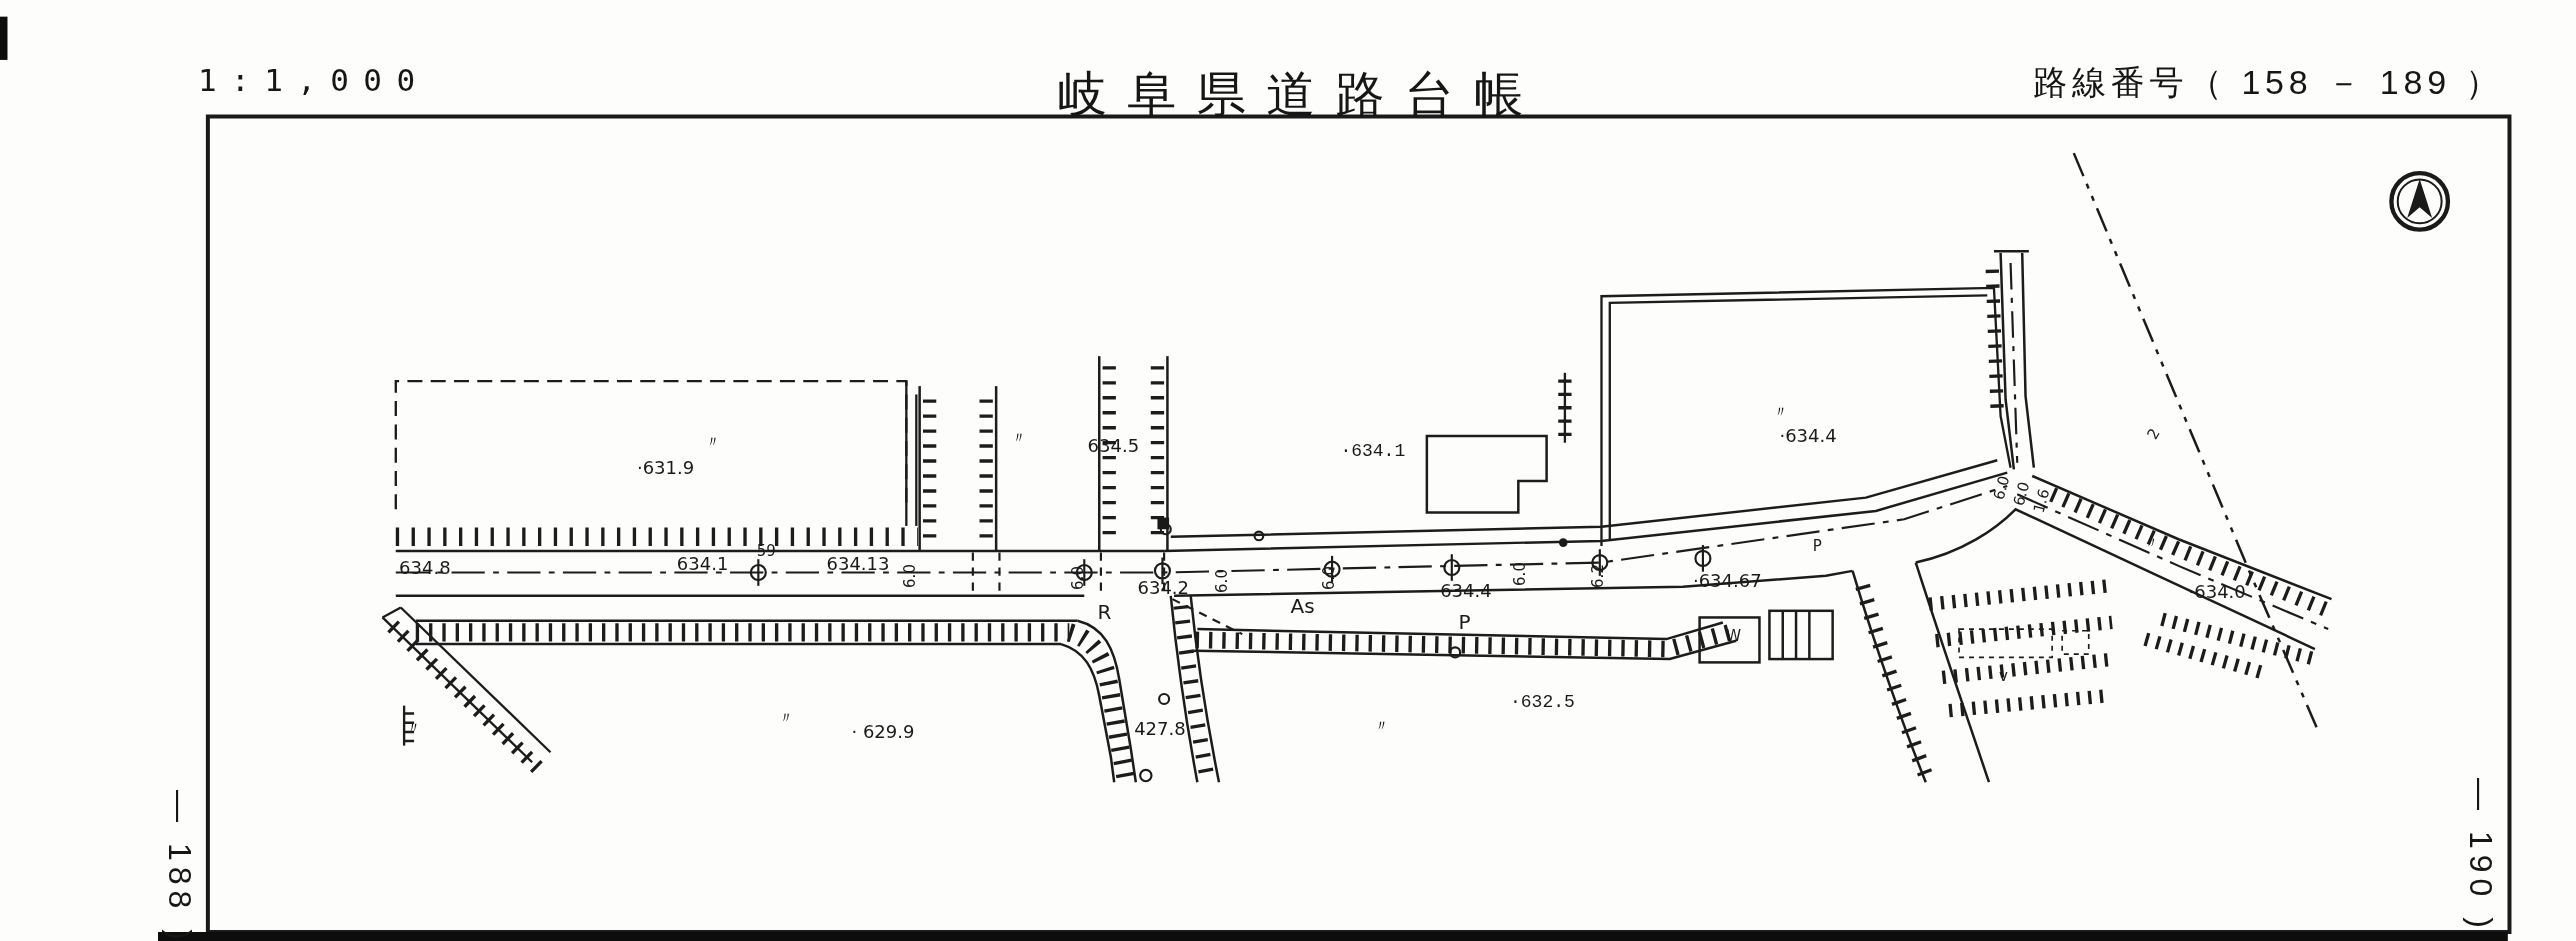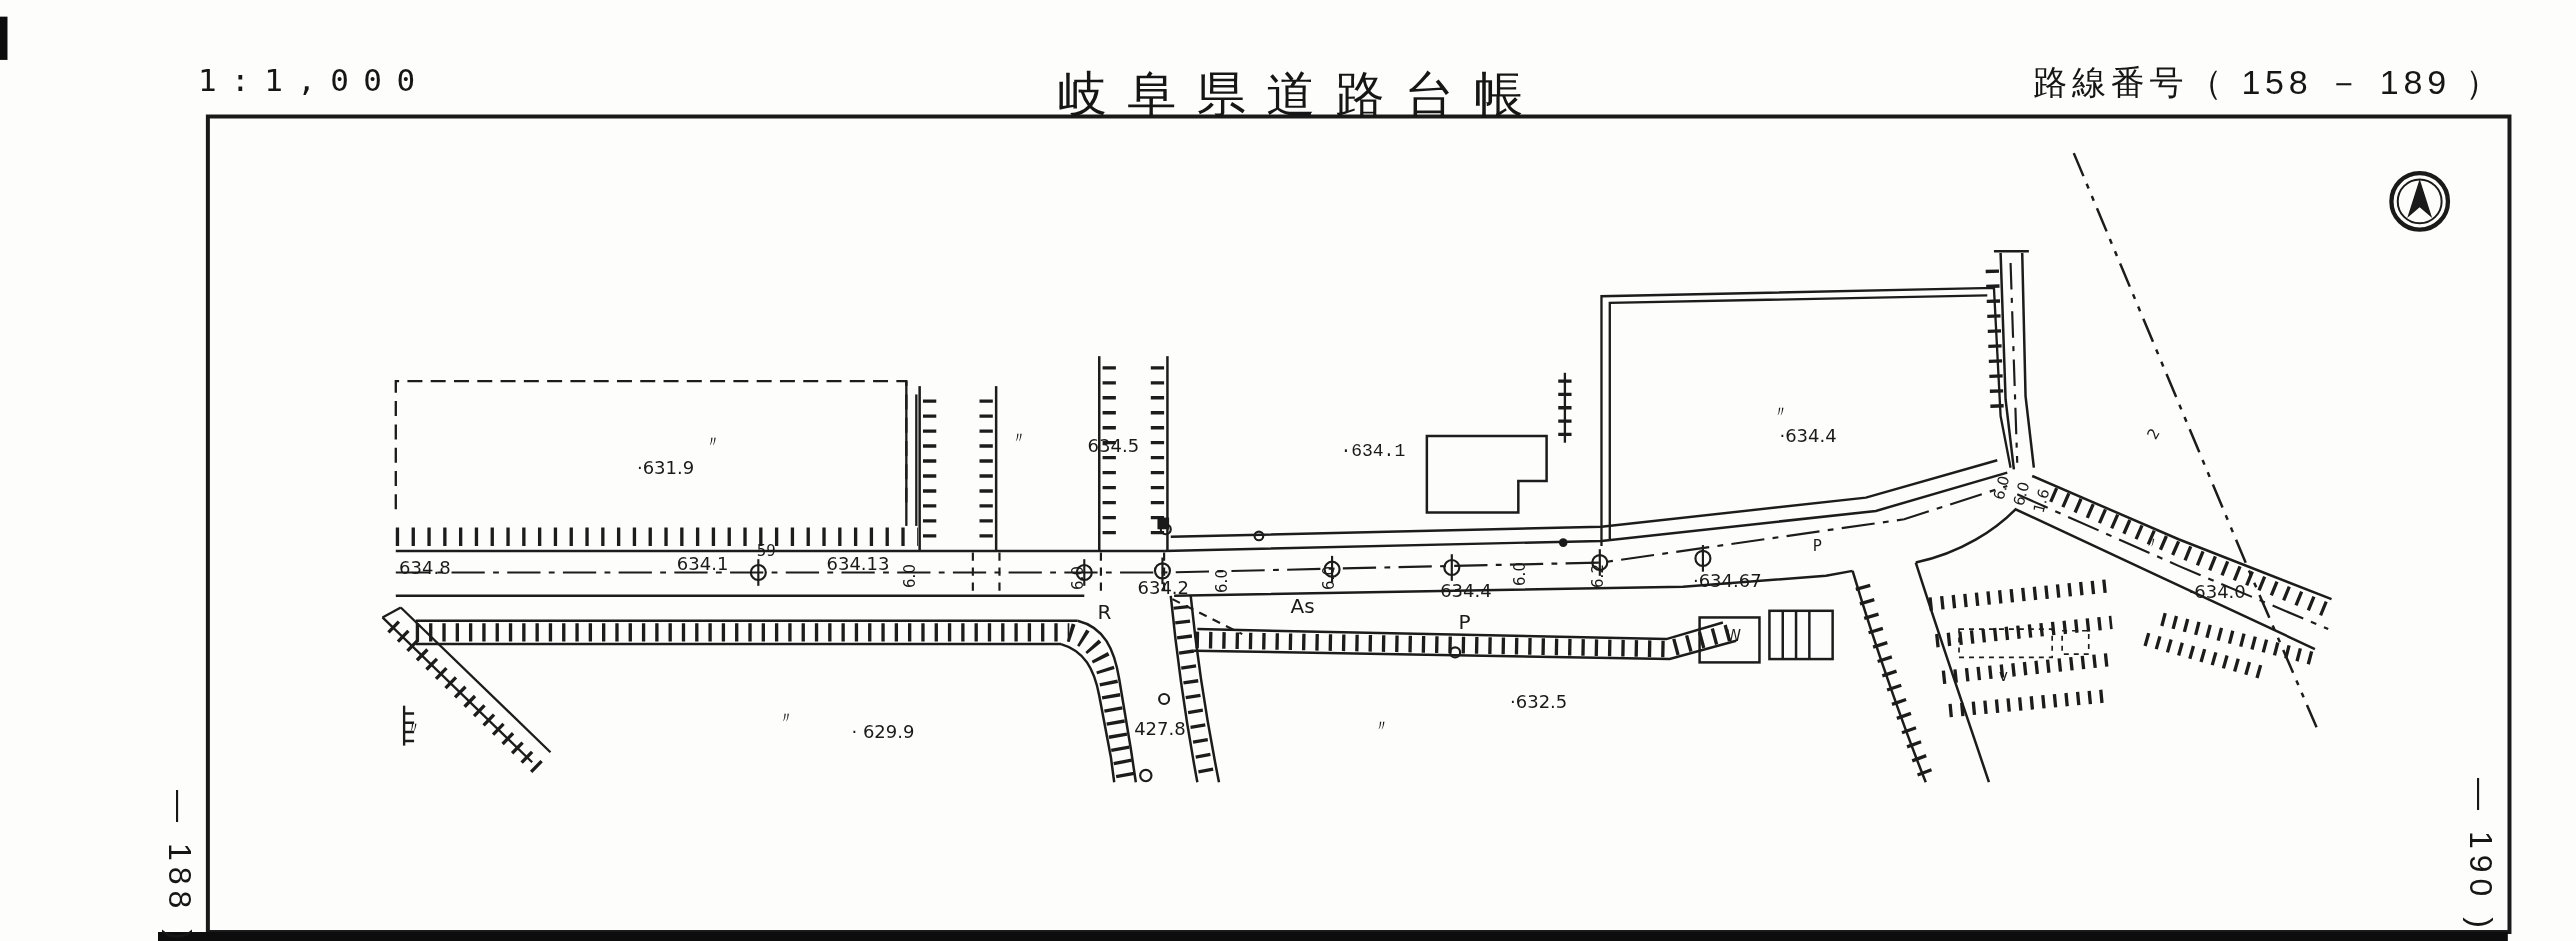--- a/index.html
+++ b/index.html
@@ -175,21 +175,21 @@
     <span class="map-label" style="left: 26.275%; top: 59.894%;">634.1</span>
     <span class="map-label" style="left: 32.0852%; top: 59.894%;">634.13</span>
     <span class="map-label" style="left: 44.1575%; top: 62.3675%;">634.2</span>
     <span class="map-label big" style="left: 50.0968%; top: 64.311%;">As</span>
     <span class="map-label" style="left: 55.907%; top: 62.7208%;">634.4</span>
     <span class="map-label" style="left: 65.7198%; top: 61.6608%;">·634.67</span>
     <span class="map-label dim" style="left: 70.368%; top: 57.9505%;">P</span>
     <span class="map-label big" style="left: 56.6172%; top: 66.0777%;">P</span>
     <span class="map-label big" style="left: 42.6081%; top: 65.0177%;">R</span>
     <span class="map-label dim" style="left: 67.011%; top: 67.4912%;">W</span>
-    <span class="map-label" style="left: 58.6185%; top: 74.5583%;">·632.5</span>
+    <span class="map-label" style="left: 58.6185%; top: 74.5583%; font-family: Liberation Mono, monospace;">·632.5</span>
     <span class="map-label" style="left: 33.0536%; top: 77.7385%;">· 629.9</span>
     <span class="map-label" style="left: 44.0284%; top: 77.3852%;">427.8</span>
     <span class="map-label ditto" style="left: 30.213%; top: 76.3251%;">〃</span>
     <span class="map-label ditto" style="left: 53.3247%; top: 77.2085%;">〃</span>
     <span class="map-label ditto" style="left: 83.215%; top: 57.7739%;">〃</span>
     <span class="map-label" style="left: 84.958%; top: 62.8975%;">·634.0</span>
     <span class="map-label dim" style="left: 77.5985%; top: 71.7314%;">v</span>
     <span class="map-label ditto" style="left: 15.7521%; top: 77.3852%;">〃</span>
     <span class="map-label dim" style="left: 35.3131%; top: 61.1307%; transform: translate(-50%, -50%) rotate(-90deg);">6.0</span>
     <span class="map-label dim" style="left: 41.8334%; top: 61.3074%; transform: translate(-50%, -50%) rotate(-90deg);">6.0</span>

